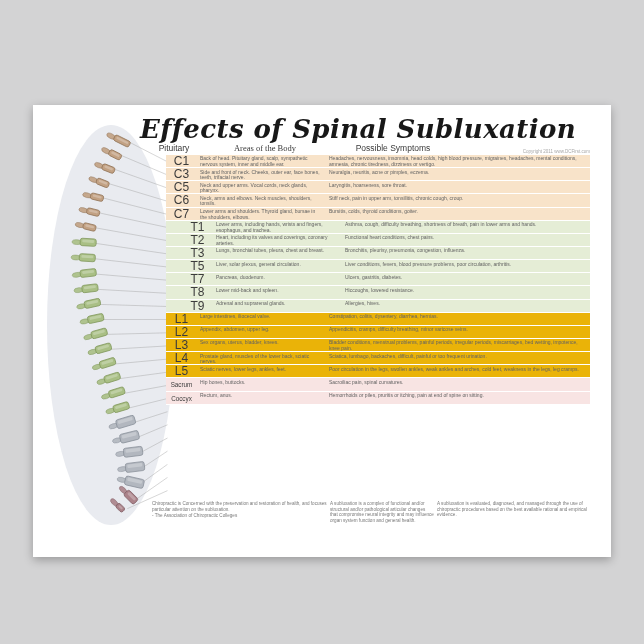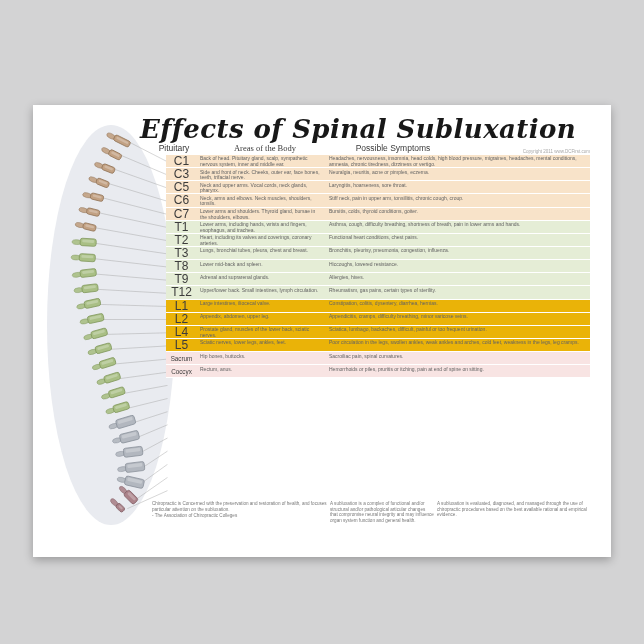--- a/index.html
+++ b/index.html
@@ -36,21 +36,21 @@
   .lvl.small{font-size:6.3px;}
   .areas{
     width:130px;flex:none;font-size:5px;line-height:5.6px;color:#636363;
     padding:1.4px 5px 0 3px;box-sizing:border-box;
   }
   .sym{
     flex:1;font-size:5px;line-height:5.6px;color:#636363;
     padding:1.4px 6px 0 2px;box-sizing:border-box;
   }
   .g-cervical{background:#f8e3c9;}
-  .g-thoracic{background:#e5edd6;}
+  .g-thoracic{background:#e5edd6;padding-left:16px;}
   .g-lumbar{background:#eab308;}
   .g-sacral{background:#f8e4e3;}
   .footer-block{
     position:absolute;top:396px;font-size:4.6px;line-height:5.5px;color:#7a7a7a;
   }
   #f1{left:119px;width:176px;}
   #f2{left:297px;width:104px;}
   #f3{left:404px;width:154px;}
   .attribution{display:block;margin-top:1px;}
   #spine-art{position:absolute;left:0;top:0;}
@@ -276,55 +276,65 @@
     <div class="sym">Functional heart conditions, chest pains.</div>
   </div>
 
   <div class="row g-thoracic">
     <div class="lvl">T3</div>
     <div class="areas">Lungs, bronchial tubes, pleura, chest and breast.</div>
     <div class="sym">Bronchitis, pleurisy, pneumonia, congestion, influenza.</div>
   </div>
 
 
-
-
+  <div class="row g-thoracic">
+    <div class="lvl">T5</div>
+    <div class="areas">Liver, solar plexus, general circulation.</div>
+    <div class="sym">Liver conditions, fevers, blood pressure problems, poor circulation, arthritis.</div>
+  </div>
+
+
+  <div class="row g-thoracic">
+    <div class="lvl">T7</div>
+    <div class="areas">Pancreas, duodenum.</div>
+    <div class="sym">Ulcers, gastritis, diabetes.</div>
+  </div>
 
   <div class="row g-thoracic">
     <div class="lvl">T8</div>
     <div class="areas">Lower mid-back and spleen.</div>
     <div class="sym">Hiccoughs, lowered resistance.</div>
   </div>
 
   <div class="row g-thoracic">
     <div class="lvl">T9</div>
     <div class="areas">Adrenal and suprarenal glands.</div>
     <div class="sym">Allergies, hives.</div>
   </div>
 
 
 
-  <div class="row g-thoracic">
-    <div class="lvl">T12</div>
-    <div class="areas">Upper/lower back. Small intestines, lymph circulation.</div>
-    <div class="sym">Rheumatism, gas pains, certain types of sterility.</div>
-  </div>
 
   <div class="row g-lumbar">
     <div class="lvl">L1</div>
     <div class="areas">Large intestines, iliocecal valve.</div>
     <div class="sym">Constipation, colitis, dysentery, diarrhea, hernias.</div>
   </div>
 
   <div class="row g-lumbar">
     <div class="lvl">L2</div>
     <div class="areas">Appendix, abdomen, upper leg.</div>
     <div class="sym">Appendicitis, cramps, difficulty breathing, minor varicose veins.</div>
   </div>
 
+  <div class="row g-lumbar">
+    <div class="lvl">L3</div>
+    <div class="areas">Sex organs, uterus, bladder, knees.</div>
+    <div class="sym">Bladder conditions, menstrual problems, painful periods, irregular periods, miscarriages, bed wetting, impotence, knee pain.</div>
+  </div>
 
   <div class="row g-lumbar">
     <div class="lvl">L4</div>
     <div class="areas">Prostate gland, muscles of the lower back, sciatic nerves.</div>
     <div class="sym">Sciatica, lumbago, backaches, difficult, painful or too frequent urination.</div>
   </div>
 
   <div class="row g-lumbar">
     <div class="lvl">L5</div>
     <div class="areas">Sciatic nerves, lower legs, ankles, feet.</div>

